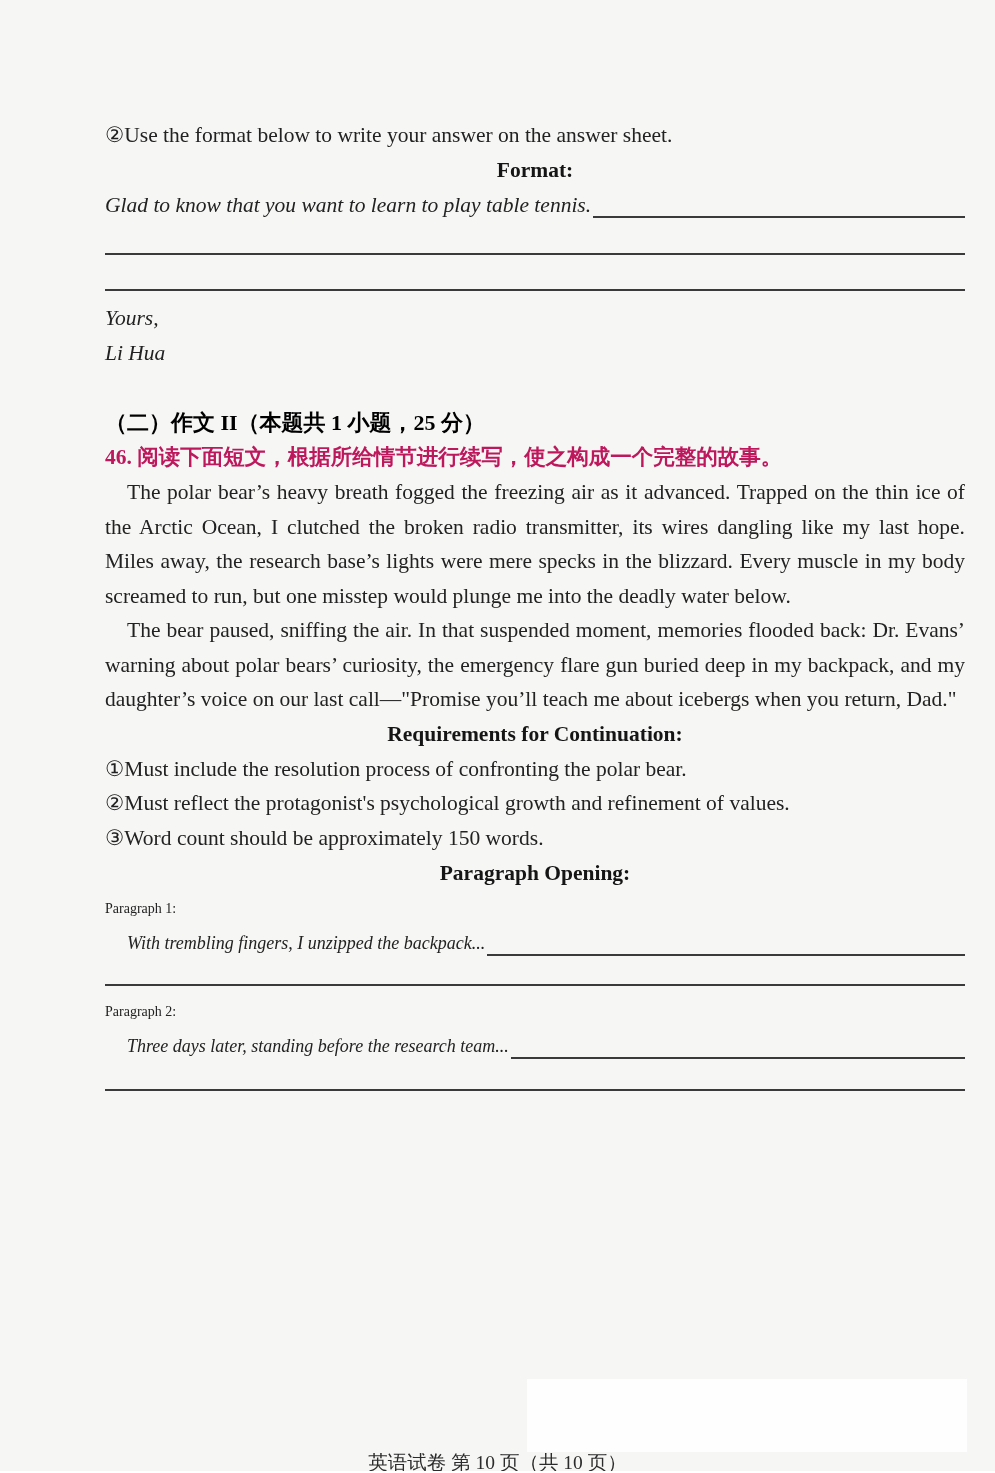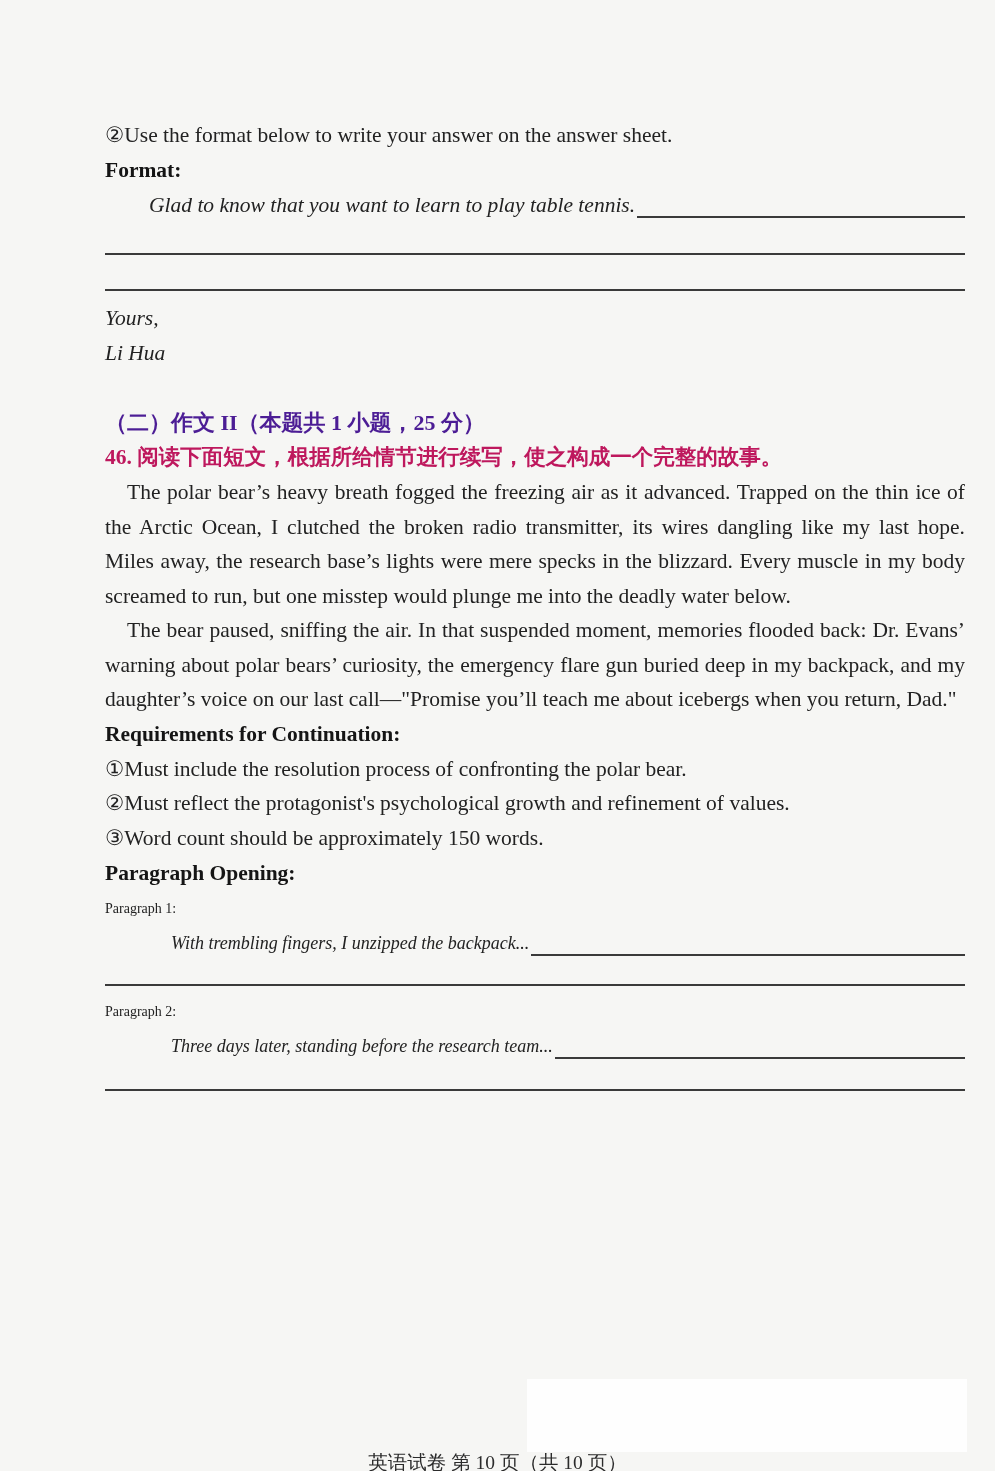--- a/index.html
+++ b/index.html
@@ -20,26 +20,25 @@
     left: 105px;
     top: 0;
     width: 860px;
   }
   .tline {
     font-size: 21.5px;
     line-height: 35px;
     white-space: nowrap;
   }
   .instruction { margin-top: 118px; }
-  .bold { font-weight: bold; color: #151515; }
+  .bold { font-weight: bold; color: #151515; text-align: center; }
   .italic { font-style: italic; }
   .underfill {
     display: flex;
     align-items: flex-end;
-    margin-left: 44px;
   }
   .underfill .fill {
     flex: 1;
     border-bottom: 2px solid #3a3a3a;
     margin-bottom: 5px;
     margin-left: 2px;
   }
   .rule {
     height: 0;
     border-bottom: 2px solid #3a3a3a;
@@ -47,21 +46,21 @@
   .rule-1 { margin-top: 30px; }
   .rule-2 { margin-top: 34px; }
   .rule-3 { margin-top: 23px; }
   .rule-4 { margin-top: 25px; }
   .yours { margin-top: 10px; font-style: italic; }
   .cjk-heading {
     margin-top: 34px;
     font-weight: 600;
     font-size: 22px;
     line-height: 35px;
-    color: #4c1d95;
+    color: #000000;
   }
   .cjk-q {
     font-weight: 600;
     font-size: 21.5px;
     line-height: 35px;
     color: #be185d;
   }
   .passage {
     margin: 0;
     font-size: 21.5px;

